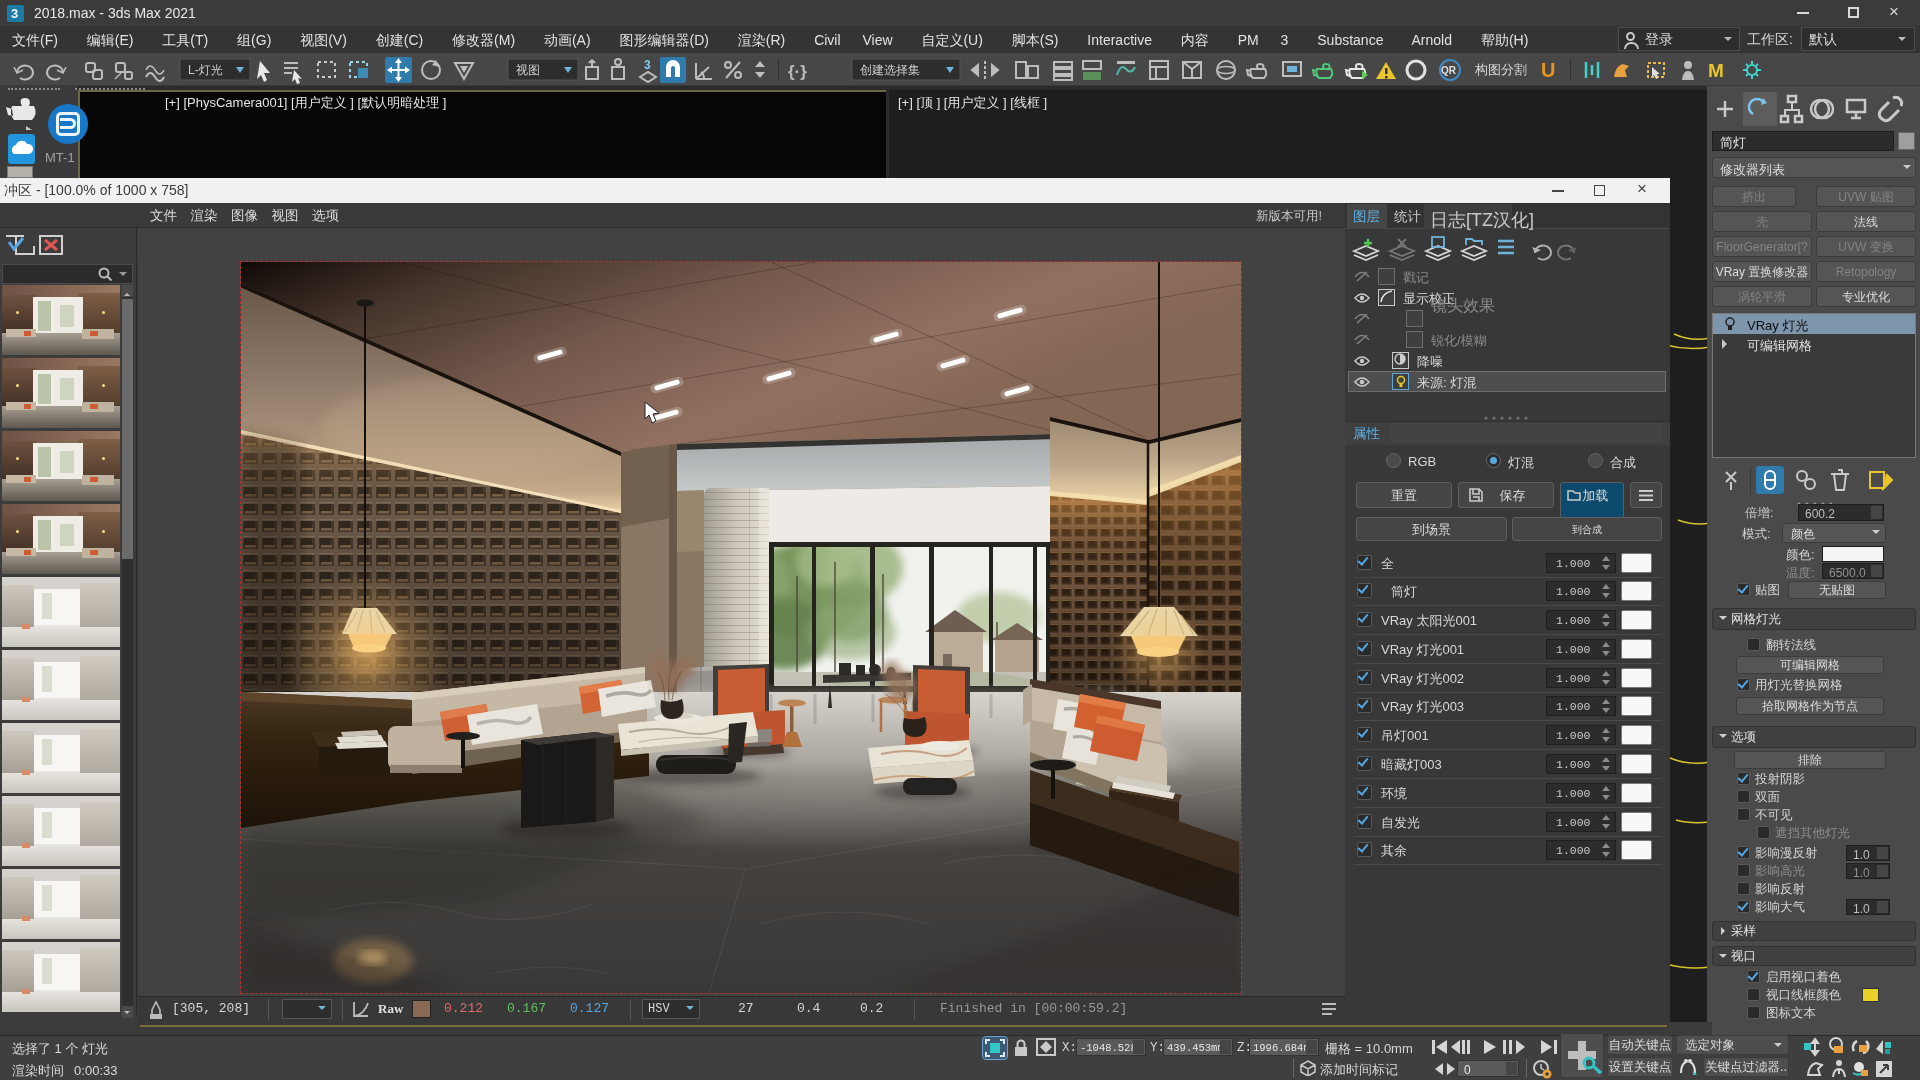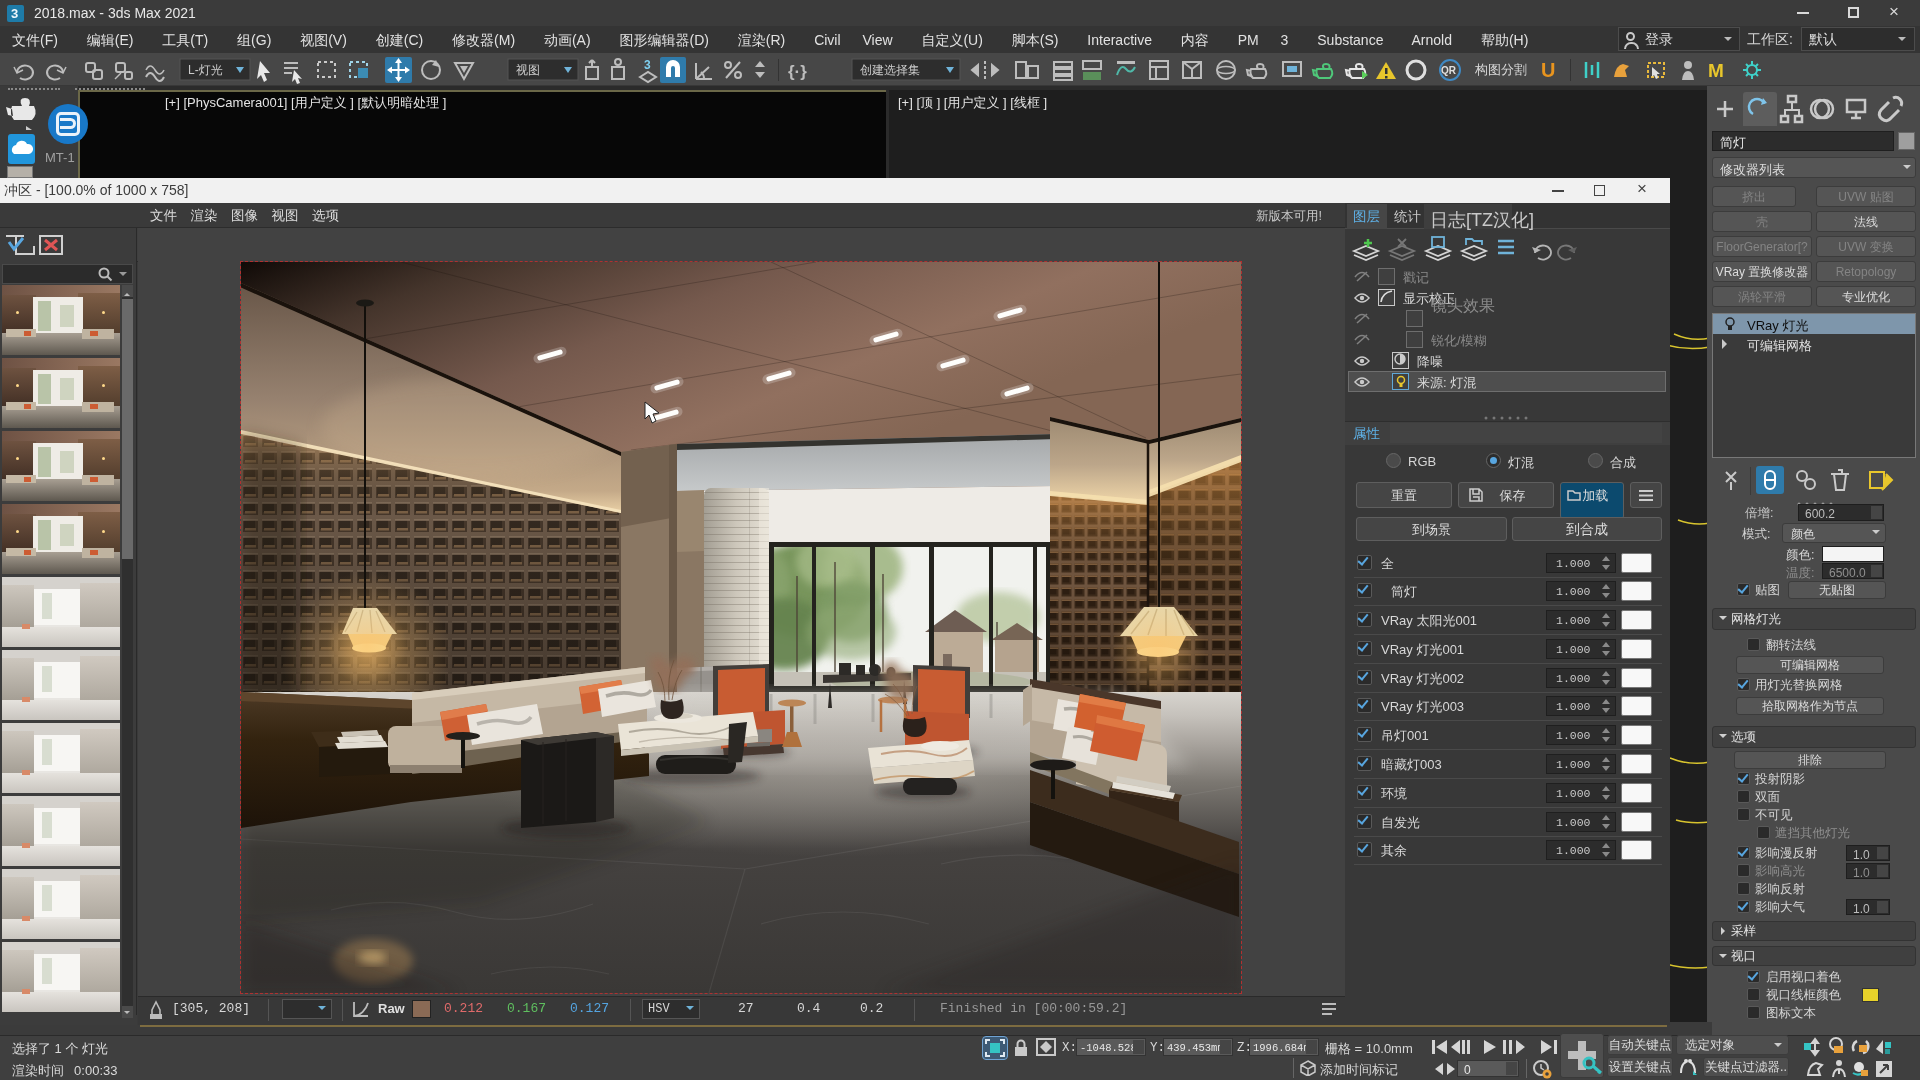--- a/index.html
+++ b/index.html
@@ -615,21 +615,21 @@
   </svg>
 <div class="tx" style="left:172px;top:1001px;font-family:'Liberation Mono',monospace;font-size:13px;color:#d8d8d8">[305, 208]</div>
 <div class="sep" style="left:268px;top:999px;height:22px;background:#555"></div>
 <div class="a" style="left:282px;top:999px;width:50px;height:20px;background:#2d2d2d;border:1px solid #555"></div>
 <div class="tx" style="left:288px;top:942px;font-size:12px;font-family:Liberation Serif, serif">1x1</div>
 <div class="a" style="left:318px;top:1006px;border:4px solid transparent;border-top-color:#6fb3d9"></div>
 <div class="sep" style="left:342px;top:999px;height:22px;background:#555"></div>
 <svg class="a" style="left:352px;top:1000px" width="18" height="18">
     <path d="M2 2v14h14M2 16C8 16 14 10 16 3" fill="none" stroke="#bbb" stroke-width="1.8"></path>
   </svg>
-<div class="tx" style="left:378px;top:1001px;font-weight:bold;font-family:Liberation Sans, sans-serif;font-size:13px;color:#e0e0e0">Raw</div>
+<div class="tx" style="left:378px;top:1001px;font-weight:bold;font-family:Liberation Serif, serif;font-size:13px;color:#e0e0e0">Raw</div>
 <div class="a" style="left:412px;top:1000px;width:19px;height:18px;background:#8a6a55;border:1px solid #222"></div>
 <div class="tx" style="left:444px;top:1001px;font-family:'Liberation Mono',monospace;font-size:13px;color:#e06a6a">0.212</div>
 <div class="tx" style="left:507px;top:1001px;font-family:'Liberation Mono',monospace;font-size:13px;color:#5fbf5f">0.167</div>
 <div class="tx" style="left:570px;top:1001px;font-family:'Liberation Mono',monospace;font-size:13px;color:#54a4e0">0.127</div>
 <div class="sep" style="left:630px;top:999px;height:22px;background:#555"></div>
 <div class="a" style="left:642px;top:999px;width:58px;height:20px;background:#2d2d2d;border:1px solid #555"></div>
 <div class="tx" style="left:648px;top:1002px;font-size:12px;font-family:'Liberation Mono',monospace">HSV</div>
 <div class="a" style="left:686px;top:1006px;border:4px solid transparent;border-top-color:#6fb3d9"></div>
 <div class="tx" style="left:738px;top:1001px;font-family:'Liberation Mono',monospace;font-size:13px">27</div>
 <div class="tx" style="left:797px;top:1001px;font-family:'Liberation Mono',monospace;font-size:13px">0.4</div>
@@ -750,21 +750,21 @@
 <svg class="a" style="left:1566px;top:487px" width="16" height="16">
     <path d="M2 13V4h5l2 2h5v7z" fill="none" stroke="#ccc" stroke-width="1.5"></path>
   </svg>
 <div class="cbtn" style="left:1630px;top:482px;width:32px;height:26px;background:#454545;border-color:#5e5e5e"></div>
 <svg class="a" style="left:1638px;top:489px" width="16" height="13">
     <g stroke="#ccc" stroke-width="2">
       <path d="M1 2h14M1 6.5h14M1 11h14"></path>
     </g>
   </svg>
 <div class="cbtn" style="left:1356px;top:517px;width:151px;height:24px;line-height:23px;font-size:13px;background:#454545;border-color:#5e5e5e">到场景</div>
-<div class="cbtn" style="left:1512px;top:517px;width:150px;height:24px;line-height:23px;font-size:14px;background:#454545;border-color:#5e5e5e">到合成</div>
+<div class="cbtn" style="left:1512px;top:517px;width:150px;height:24px;line-height:23px;font-size:10px;background:#454545;border-color:#5e5e5e">到合成</div>
 <div class="a" style="left:1354px;top:577px;width:308px;height:1px;background:#4a4a4a"></div>
 <div class="chk on" style="left:1357px;top:555px;width:15px;height:15px"></div>
 <div class="tx" style="left:1381px;top:555px;font-size:13px;color:#d8d8d8">全</div>
 <div class="fld" style="left:1546px;top:553px;width:70px;height:20px;padding:3px 0 0 9px;font-family:'Liberation Mono',monospace;font-size:11.5px">1.000</div>
 <svg class="a" style="left:1600px;top:555px" width="12" height="16">
     <path d="M6 1l4 5H2zM6 15l4-5H2z" fill="#8a8a8a"></path>
   </svg>
 <div class="a" style="left:1621px;top:553px;width:31px;height:20px;background:#f8f8f8;border:1px solid #777;border-radius:2px"></div>
 <div class="a" style="left:1354px;top:605px;width:308px;height:1px;background:#4a4a4a"></div>
 <div class="chk on" style="left:1357px;top:583px;width:15px;height:15px"></div>

